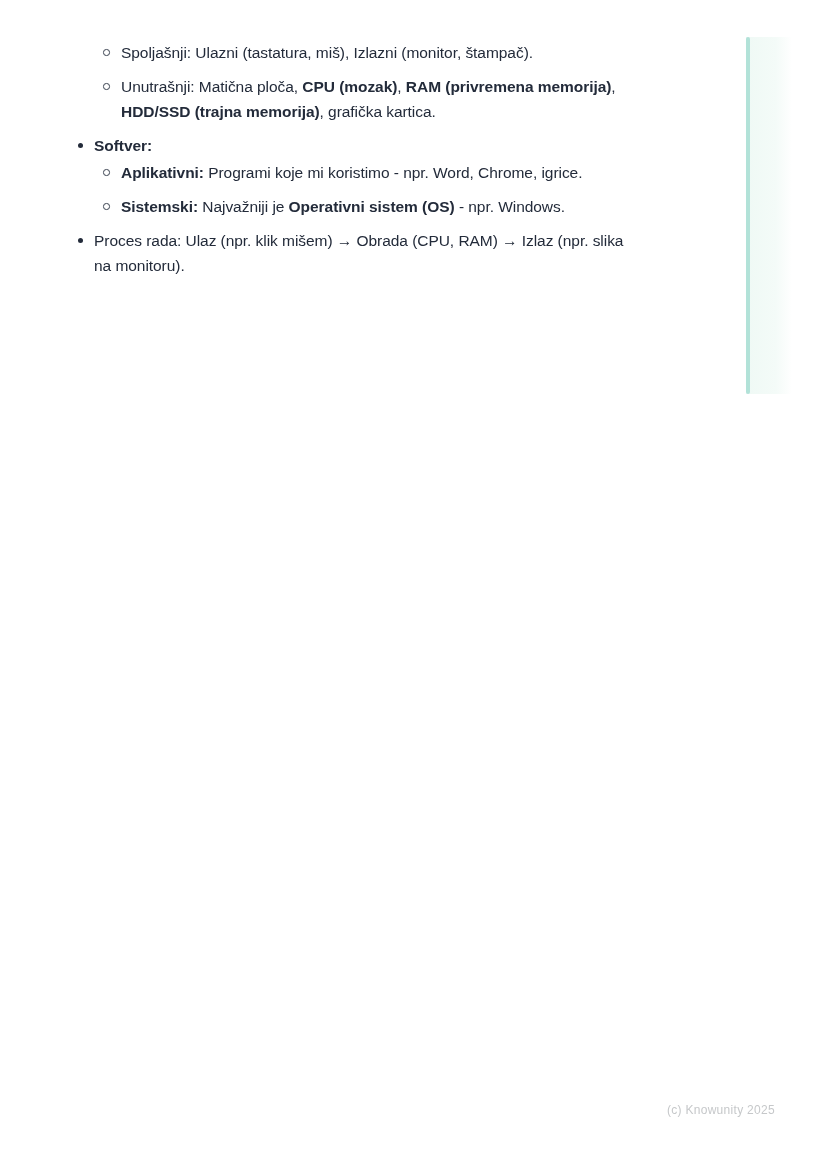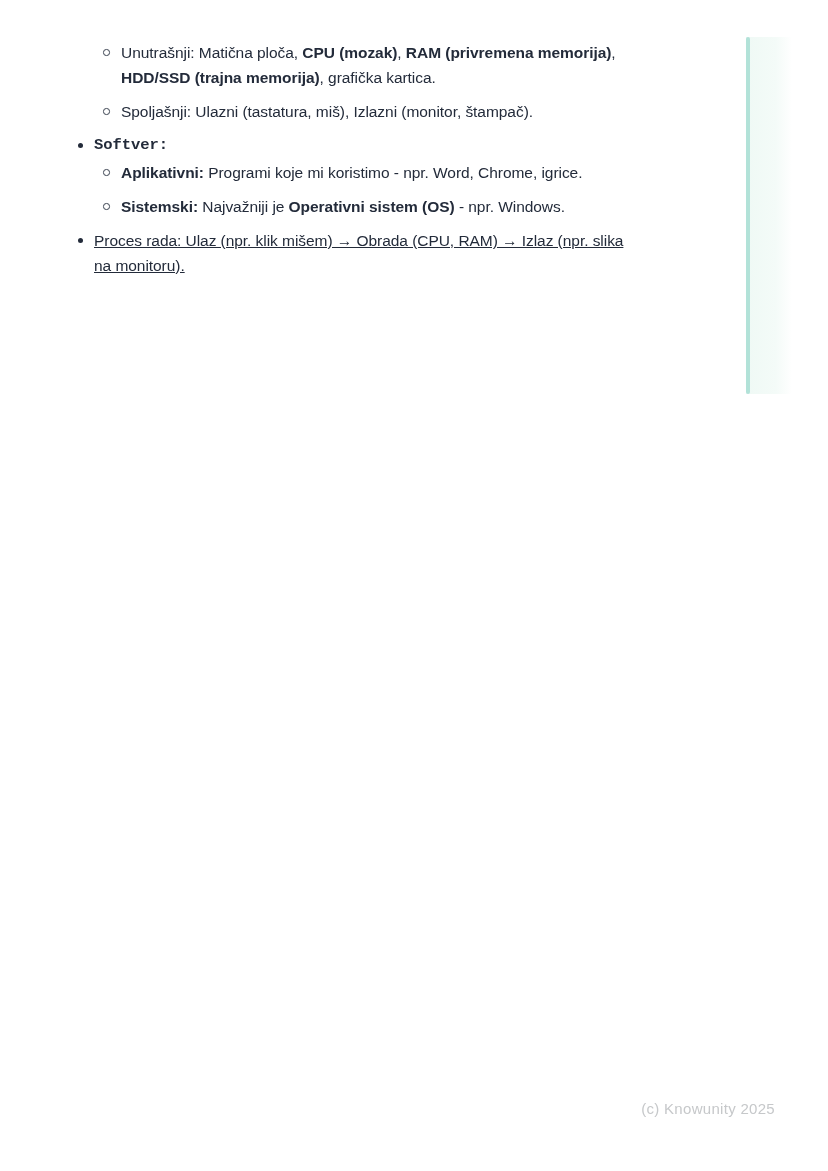--- a/index.html
+++ b/index.html
@@ -32,65 +32,65 @@
     position: absolute;
     left: 78px; top: 40px;
     width: 556px;
     font-size: 15.5px;
     line-height: 25px;
     letter-spacing: -0.05px;
   }
   .li { display: flex; margin-bottom: 9px; }
   .li.level2 { padding-left: 25px; }
   
-  .li:nth-child(3) { margin-top: 2px; margin-bottom: 2px; font-family: Liberation Mono, monospace; }
+  .li:nth-child(3) { margin-top: 2px; margin-bottom: 2px; }
   
-  .li:nth-child(6) { margin-top: 9px; text-decoration: underline; }
+  .li:nth-child(6) { margin-top: 9px; }
   .bullet { flex: 0 0 auto; }
   .bullet.disc {
     width: 5px; height: 5px;
     border-radius: 50%;
     background: #232b3a;
     margin: 10px 11px 0 0;
   }
   .bullet.circle {
     width: 6.5px; height: 6.5px;
     box-sizing: border-box;
     border: 1.5px solid #3c4452;
     border-radius: 50%;
     margin: 9px 11.5px 0 0;
     background: transparent;
   }
   .text { flex: 1 1 auto; }
   .text strong { font-weight: bold; }
   .footer {
     position: absolute;
     right: 53px; bottom: 54px;
-    font-size: 15px;
+    font-size: 12px;
     letter-spacing: 0.3px;
     color: #c6c8ca;
   }
 </style>
 </head>
 <body>
 
 <div class="page">
 
   <div class="margin-highlight">
     <div class="highlight-line"></div>
   </div>
 
   <div class="content" id="list-root">
       <div class="li level2">
         <span class="bullet circle"></span>
-        <span class="text"><span>Unutrašnji: Matična ploča, </span><strong>CPU (mozak)</strong><span>, </span><strong>RAM (privremena memorija)</strong><span>, </span><strong>HDD/SSD (trajna memorija)</strong><span>, grafička kartica.</span></span>
+        <span class="text"><span>Spoljašnji: Ulazni (tastatura, miš), Izlazni (monitor, štampač).</span></span>
       </div>
       <div class="li level2">
         <span class="bullet circle"></span>
-        <span class="text"><span>Spoljašnji: Ulazni (tastatura, miš), Izlazni (monitor, štampač).</span></span>
+        <span class="text"><span>Unutrašnji: Matična ploča, </span><strong>CPU (mozak)</strong><span>, </span><strong>RAM (privremena memorija)</strong><span>, </span><strong>HDD/SSD (trajna memorija)</strong><span>, grafička kartica.</span></span>
       </div>
       <div class="li level1">
         <span class="bullet disc"></span>
         <span class="text"><strong>Softver:</strong></span>
       </div>
       <div class="li level2">
         <span class="bullet circle"></span>
         <span class="text"><strong>Aplikativni:</strong><span> Programi koje mi koristimo - npr. Word, Chrome, igrice.</span></span>
       </div>
       <div class="li level2">

